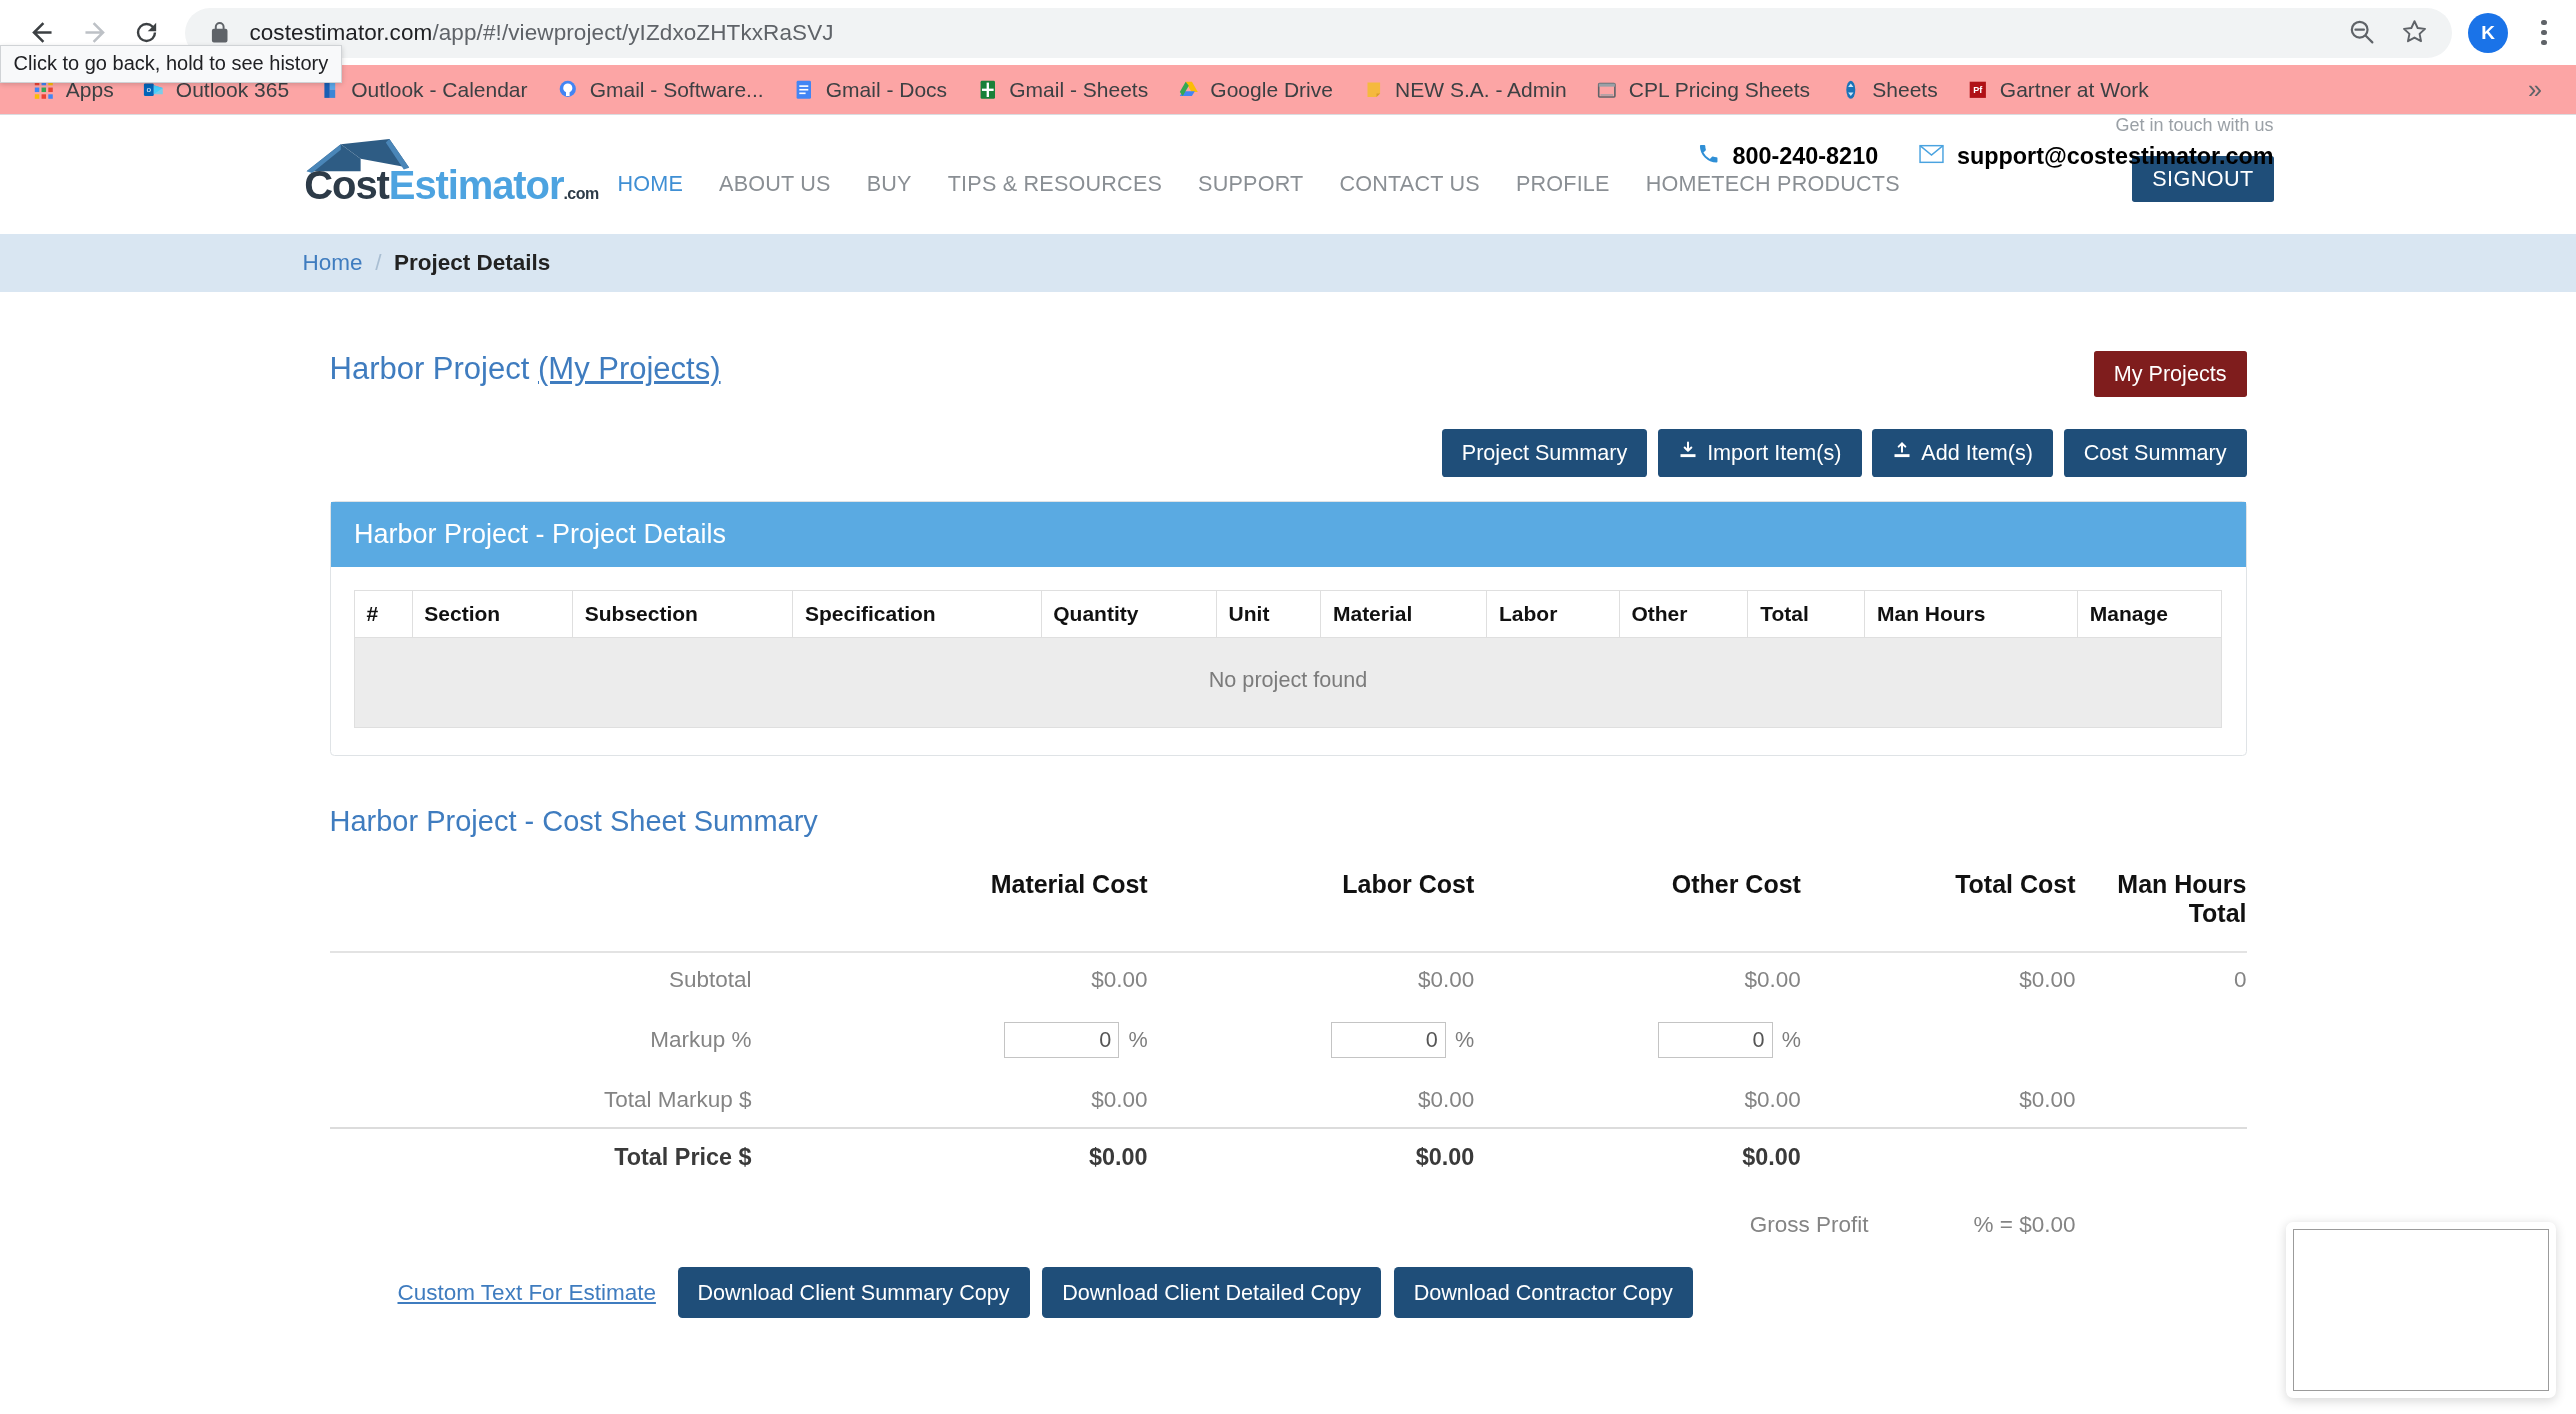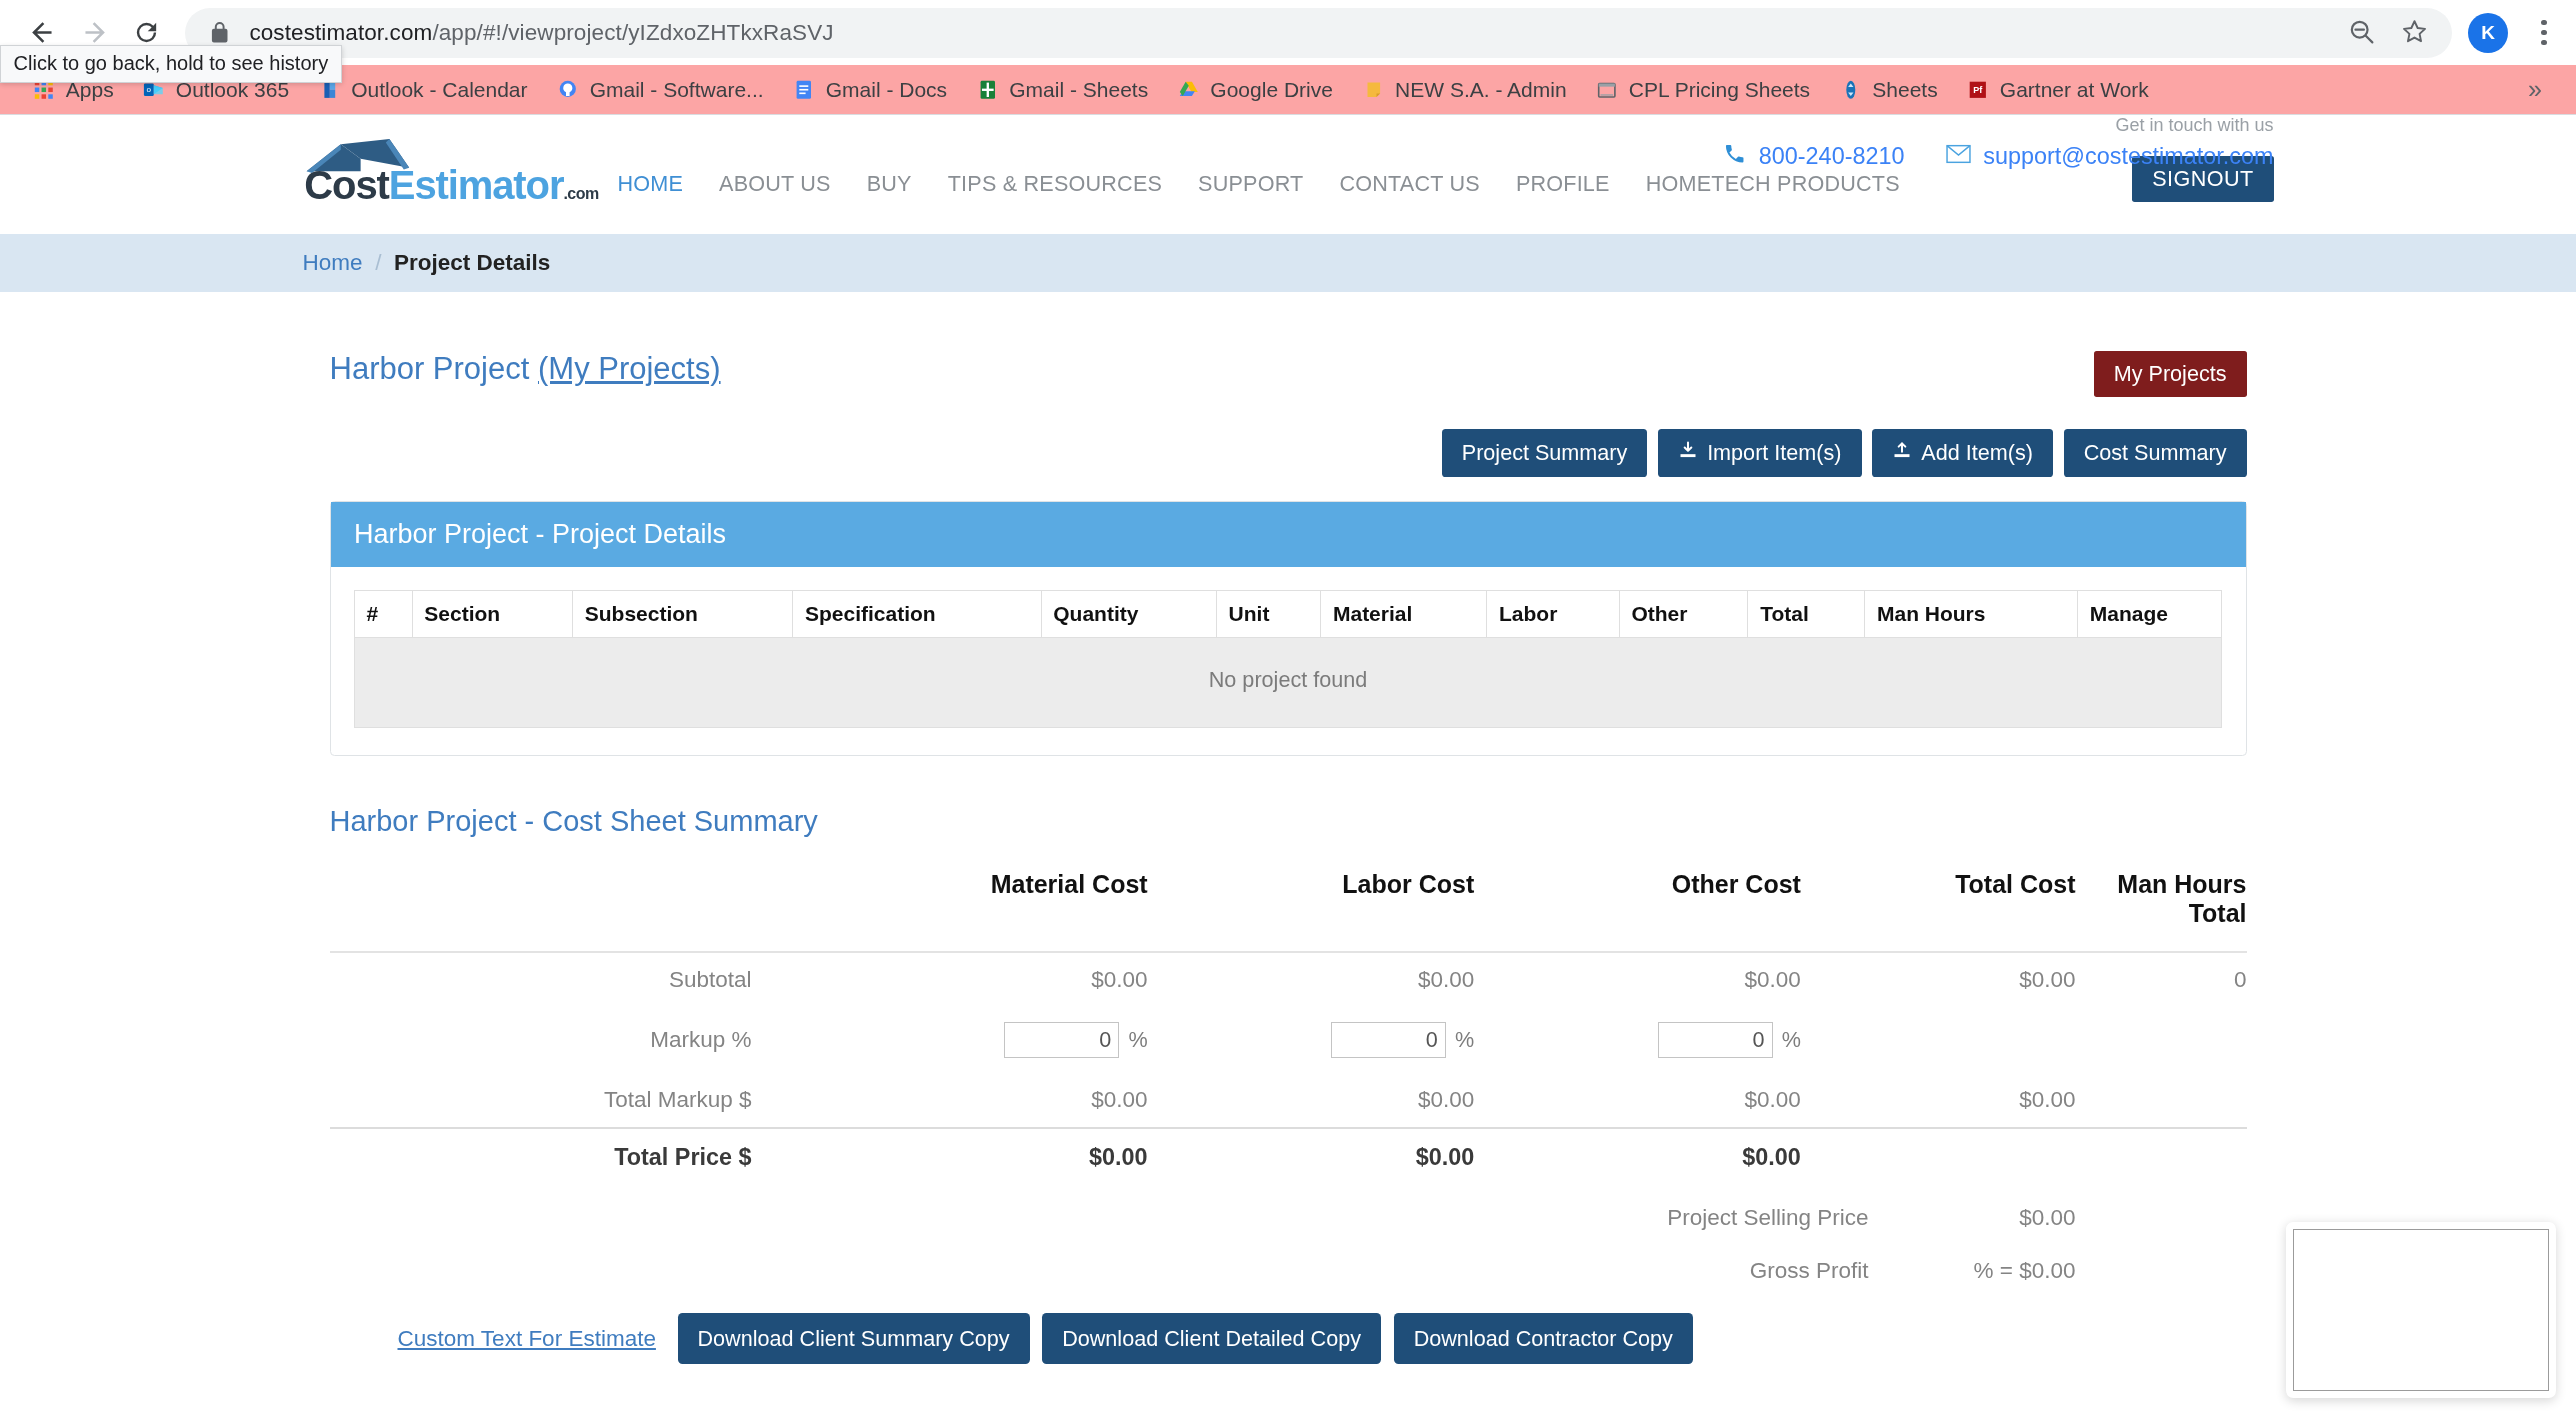--- a/index.html
+++ b/index.html
@@ -162,22 +162,22 @@
     font-size: 18px;
     color: #9aa0a6;
     margin-bottom: 6.3px;
   }
   .contact-row {
     display: flex;
     align-items: center;
     justify-content: flex-end;
     gap: 12.6px;
     font-size: 23.4px;
-    font-weight: normal;
-    color: #3b82f6;
+    font-weight: bold;
+    color: #000000;
   }
   .contact-row .sep { width: 16px; }
 
   
   .breadcrumb-bar {
     background: #d9e6f2;
     height: 58px;
     display: flex;
     align-items: center;
   }
@@ -740,25 +740,20 @@
           <td class="rowlabel">Total Price $</td>
           <td>$0.00</td>
           <td>$0.00</td>
           <td>$0.00</td>
           <td></td>
           <td></td>
         </tr>
       </tbody>
     </table>
 
-    <div class="tail-row" style="margin-top:20px;">
-      <span class="tail-label">Project Selling Price</span>
-      <span class="tail-value">$0.00</span>
-      <span style="width:171px"></span>
-    </div>
     <div class="tail-row" style="margin-top:27px;">
       <span class="tail-label">Gross Profit</span>
       <span class="tail-value">%  = $0.00</span>
       <span style="width:171px"></span>
     </div>
   </div>
 
   <div class="bottom-actions">
     <a href="#" class="custom-link">Custom Text For Estimate</a>
     <button class="btn-download">Download Client Summary Copy</button>

